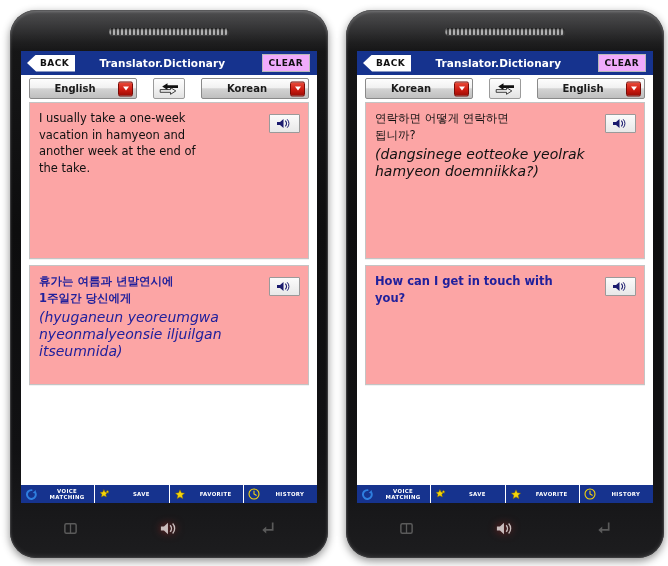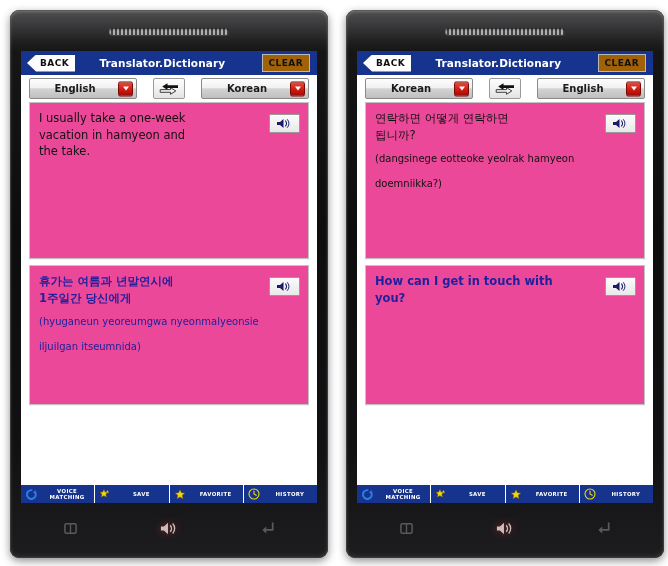--- a/index.html
+++ b/index.html
@@ -10,21 +10,21 @@
     overflow:hidden;
     position:relative;
   }
   .stage{position:absolute;left:0;top:0;width:668px;height:566px;}
 
   
   .phone{
     position:absolute;
     top:10px;
     width:318px;height:548px;
-    border-radius:9px;
+    border-radius:26px;
     background:
       linear-gradient(180deg,#2e2e30 0%,#161617 6%,#0d0d0e 40%,#111113 80%,#1d1d1f 100%);
     box-shadow:
       inset 0 0 0 1px #3a3a3c,
       inset 0 2px 3px rgba(255,255,255,.22),
       inset 0 -2px 4px rgba(255,255,255,.10),
       0 3px 9px rgba(0,0,0,.45);
     overflow:hidden;
   }
   .phone.left{left:10px;}
@@ -73,21 +73,21 @@
   .title-text{
     flex:1;text-align:center;
     color:#ffffff;font-size:10.5px;font-weight:bold;
     letter-spacing:.1px;
     margin-left:-12px;
   }
   .clear-btn{
     margin-right:7px;
     height:16px;
     display:flex;align-items:center;padding:0 6px;
-    background:#a16207;color:#111;
+    background:#f0abfc;color:#111;
     font-size:9px;font-weight:bold;letter-spacing:.4px;
     border:1px solid #b9b9b9;
   }
 
   
   .langbar{
     height:27px;
     background:#ffffff;
     display:flex;align-items:center;
     padding:0 8px;
@@ -126,42 +126,43 @@
     width:30px;height:19px;flex:0 0 30px;
     background:linear-gradient(180deg,#fdfdfd 0%,#f2f2f2 50%,#e2e2e2 100%);
     border:1px solid #9b9b9b;
     border-radius:2px;
     display:flex;align-items:center;justify-content:center;
   }
 
   
   .panel-wrap{padding:0 8px;}
   .panel{
-    background:#ec4899;
+    background:#fca5a5;
     border:1px solid #c4c4c4;
     box-shadow:0 1px 0 rgba(0,0,0,.05);
     position:relative;
     padding:8px 32px 8px 9px;
     box-sizing:border-box;
   }
   .panel.src{height:157px;margin-bottom:6px;}
-  .panel.dst{height:140px;}
+  .panel.dst{height:120px;}
   .panel .line{
     margin:0 0 1px 0;
     font-size:11.5px;
     line-height:15.5px;
   }
   .panel.src .line{color:#111111;}
   .panel.dst .line{color:#20209c;font-weight:bold;}
   .panel .roman{
     margin:3px 0 0 0;
-    font-size:10px;
-    line-height:25px;
+    font-size:14px;
+    line-height:17px;
     color:#20209c;
     font-weight:normal;
+    font-style:italic;
   }
   .panel.src .roman{color:#111111;}
   .spk-btn{
     position:absolute;right:8px;top:11px;
     width:29px;height:17px;
     background:linear-gradient(180deg,#fbfbfb,#e8e8e8);
     border:1px solid #9a9a9a;
     border-radius:1px;
     display:flex;align-items:center;justify-content:center;
   }
@@ -241,20 +242,21 @@
         <div class="lang-btn">
           <span class="lbl">Korean</span>
           <span class="caret-box"></span>
         </div>
       </div>
 
       <div class="panel-wrap">
         <div class="panel src">
           <p class="line">I usually take a one-week</p>
           <p class="line">vacation in hamyeon and</p>
+          <p class="line">another week at the end of</p>
           <p class="line">the take.</p>
           <div class="spk-btn">
             <svg width="17" height="11" viewBox="0 0 17 11">
               <path d="M1 4 L4 4 L7.5 1 L7.5 10 L4 7 L1 7 Z" fill="#1b1b6e"></path>
               <path d="M9.3 2.6 A4 4 0 0 1 9.3 8.4" stroke="#1b1b6e" stroke-width="1.1" fill="none"></path>
               <path d="M11.2 1.3 A6 6 0 0 1 11.2 9.7" stroke="#1b1b6e" stroke-width="1" fill="none"></path>
             </svg>
           </div>
         </div>
 

